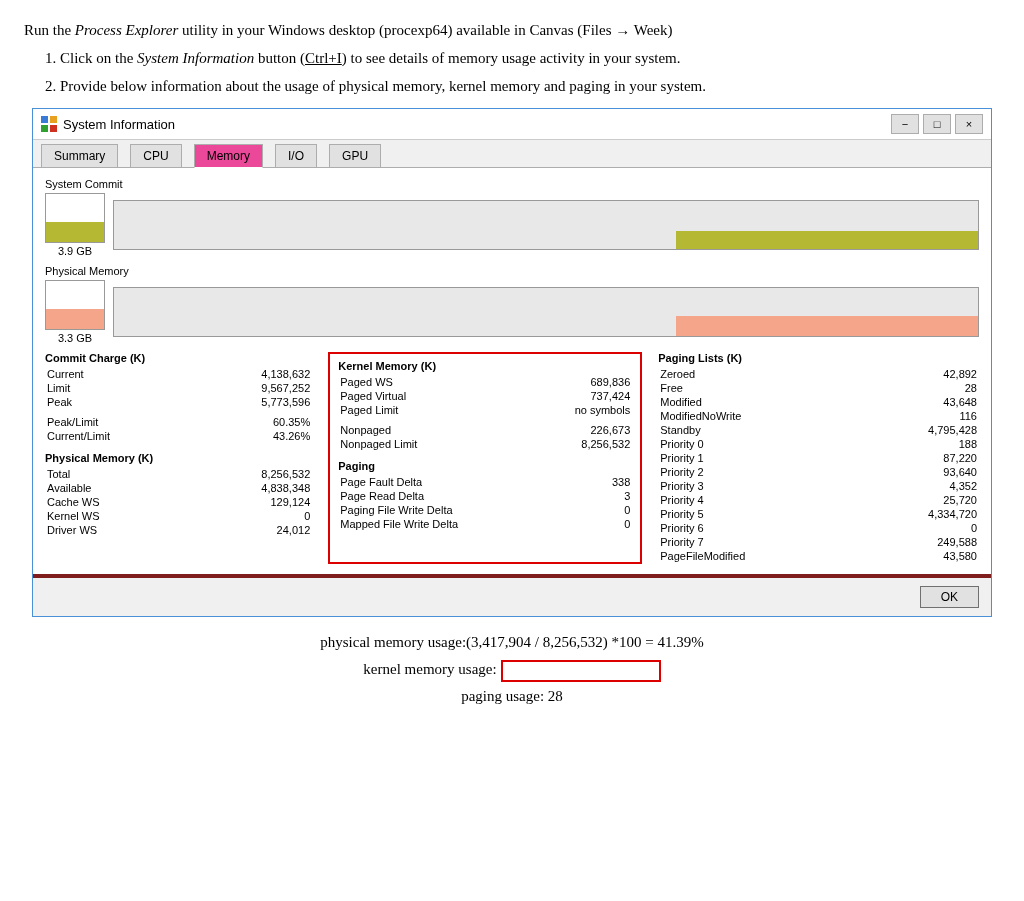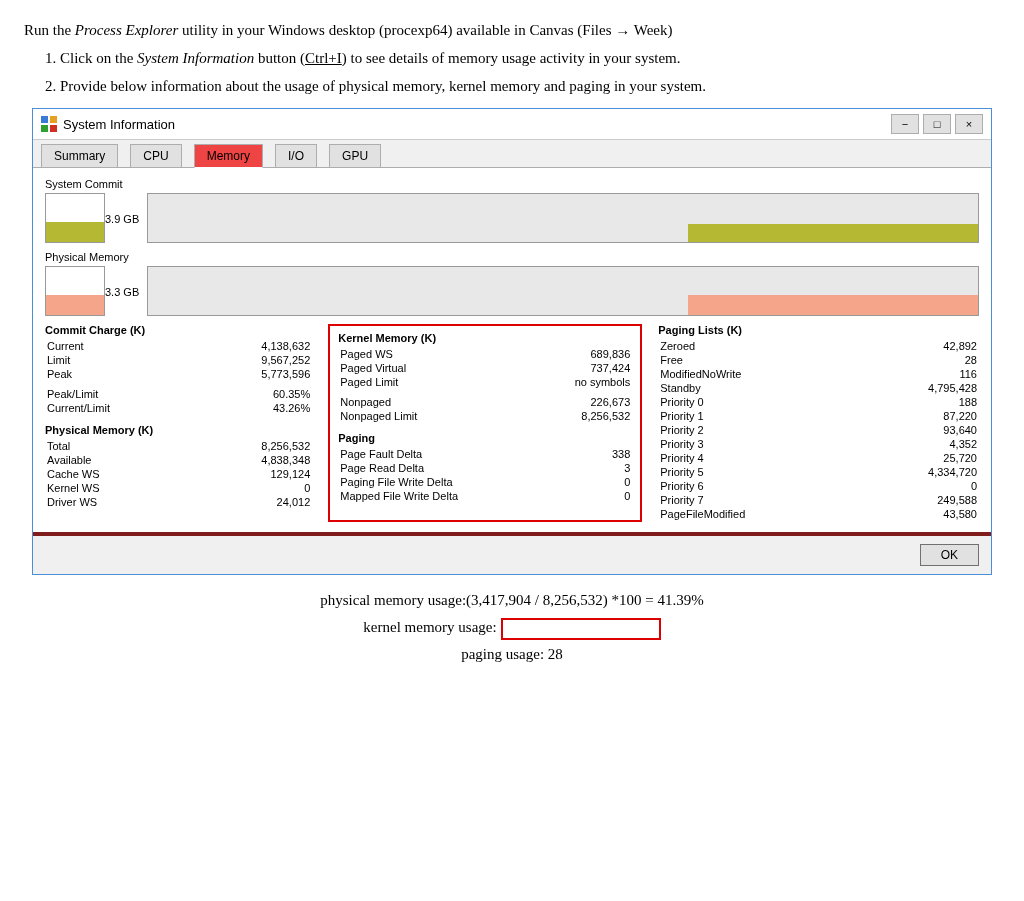--- a/index.html
+++ b/index.html
@@ -83,21 +83,21 @@
     }
     .tab {
       padding: 4px 12px;
       border: 1px solid #adadad;
       border-bottom: none;
       background: #e1e1e1;
       cursor: pointer;
       font-size: 12px;
     }
     .tab.active {
-      background: #ef4444;
+      background: #ec4899;
       border-bottom: 1px solid #fff;
       margin-bottom: -1px;
       z-index: 1;
     }
 
     
     .window-content {
       background: #fff;
       padding: 10px 12px;
     }
@@ -131,21 +131,21 @@
       left: 0;
       right: 0;
     }
     .chart-size-label {
       font-size: 11px;
       text-align: center;
       margin-top: 2px;
     }
     .chart-thumb-wrap {
       display: flex;
-      flex-direction: row;
+      flex-direction: column;
       align-items: center;
       justify-content: space-between;
     }
     .chart-main {
       flex: 1;
       height: 50px;
       border: 1px solid #999;
       background: #e8e8e8;
       position: relative;
       overflow: hidden;
@@ -391,20 +391,24 @@
         <div class="data-section-title">Paging Lists (K)</div>
         <div class="data-row">
           <span class="label">Zeroed</span>
           <span class="value">42,892</span>
         </div>
         <div class="data-row">
           <span class="label">Free</span>
           <span class="value">28</span>
         </div>
         <div class="data-row">
+          <span class="label">Modified</span>
+          <span class="value">43,648</span>
+        </div>
+        <div class="data-row">
           <span class="label">ModifiedNoWrite</span>
           <span class="value">116</span>
         </div>
         <div class="data-row">
           <span class="label">Standby</span>
           <span class="value">4,795,428</span>
         </div>
         <div class="data-row">
           <span class="label">Priority 0</span>
           <span class="value">188</span>

